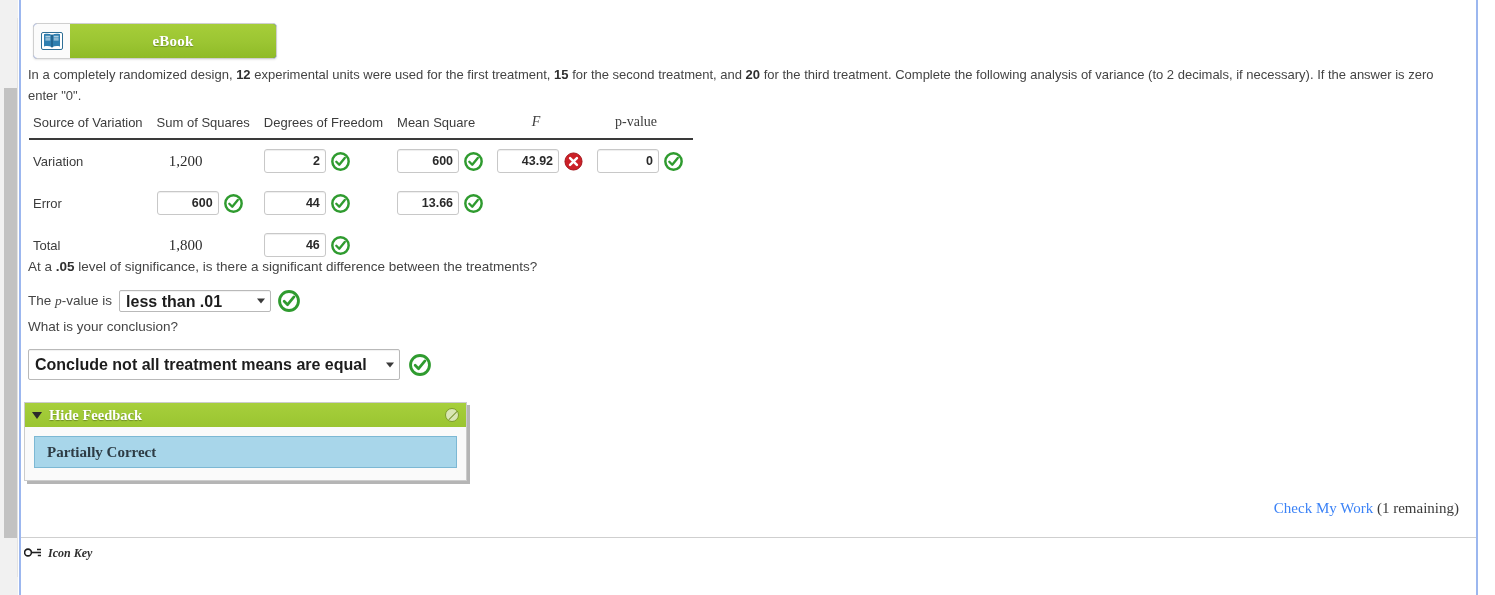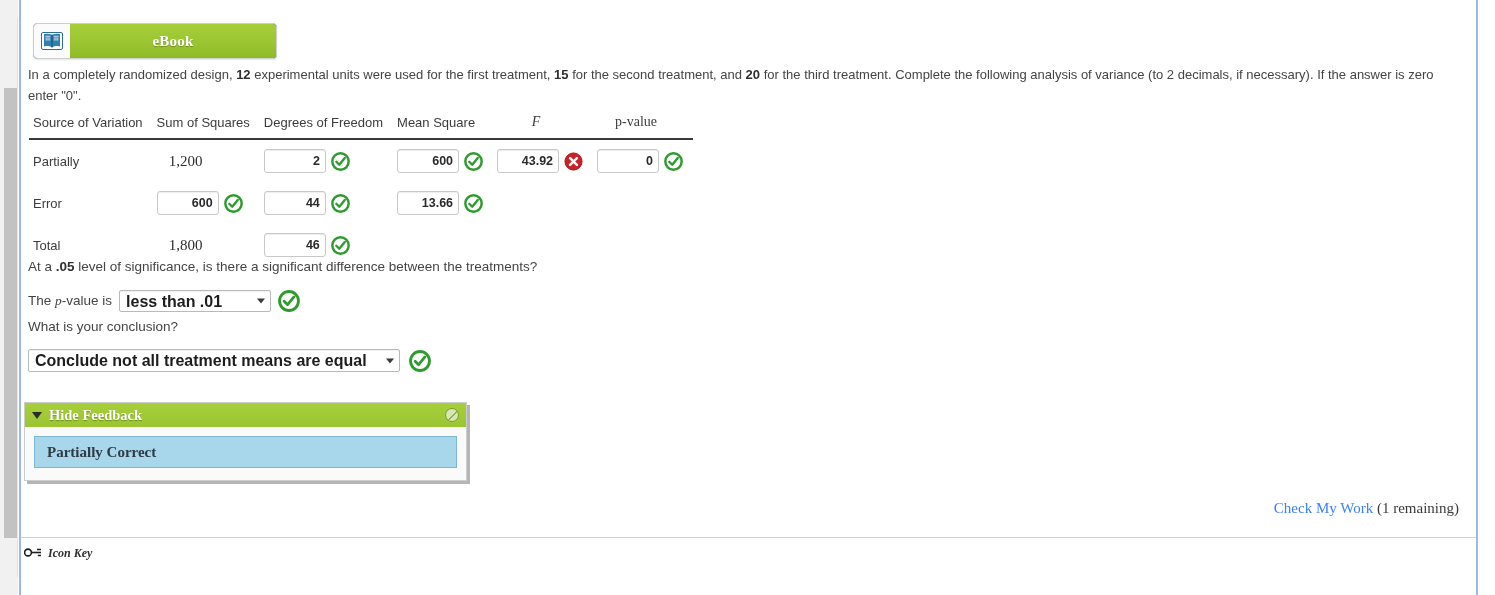--- a/index.html
+++ b/index.html
@@ -206,21 +206,21 @@
     position: absolute;
     right: 6px; top: 50%;
     transform: translateY(-50%);
     width: 0; height: 0;
     border-left: 4px solid transparent;
     border-right: 4px solid transparent;
     border-top: 5px solid #3a3a3a;
     pointer-events: none;
   }
   #pval-select { width: 152px; }
-  #concl-select { width: 372px; height: 23px; }
+  #concl-select { width: 372px; height: 31px; }
 
   .concl-row {
     position: absolute;
     left: 7px; top: 349px;
     display: flex;
     align-items: center;
     gap: 9px;
   }
   .ico-lg { width: 22px; height: 22px; flex: 0 0 22px; display: inline-block; line-height: 0; }
 
@@ -368,21 +368,21 @@
             <th class="srcname">Source of Variation</th>
             <th class="col-ss">Sum of Squares</th>
             <th class="col-df">Degrees of Freedom</th>
             <th class="col-ms">Mean Square</th>
             <th class="col-f ctr" style="font-family:'Liberation Serif',serif;font-style:italic;font-size:14px;">F</th>
             <th class="col-p ctr" style="font-family:'Liberation Serif',serif;font-size:14px;">p-value</th>
           </tr>
         </thead>
         <tbody id="anova-body">
             <tr>
-              <td class="srcname">Partially</td>
+              <td class="srcname">Variation</td>
               <td class="col-ss">
                 <div class="cellwrap">
                   <span class="static-val">1,200</span>
                   <span class="ico blank"></span>
                 </div>
               </td>
               <td class="col-df">
                 <div class="cellwrap">
                   <input class="ansbox" type="text" value="2" style="">
                   <span class="ico"><svg width="19" height="19" viewBox="0 0 20 20" aria-hidden="true">

